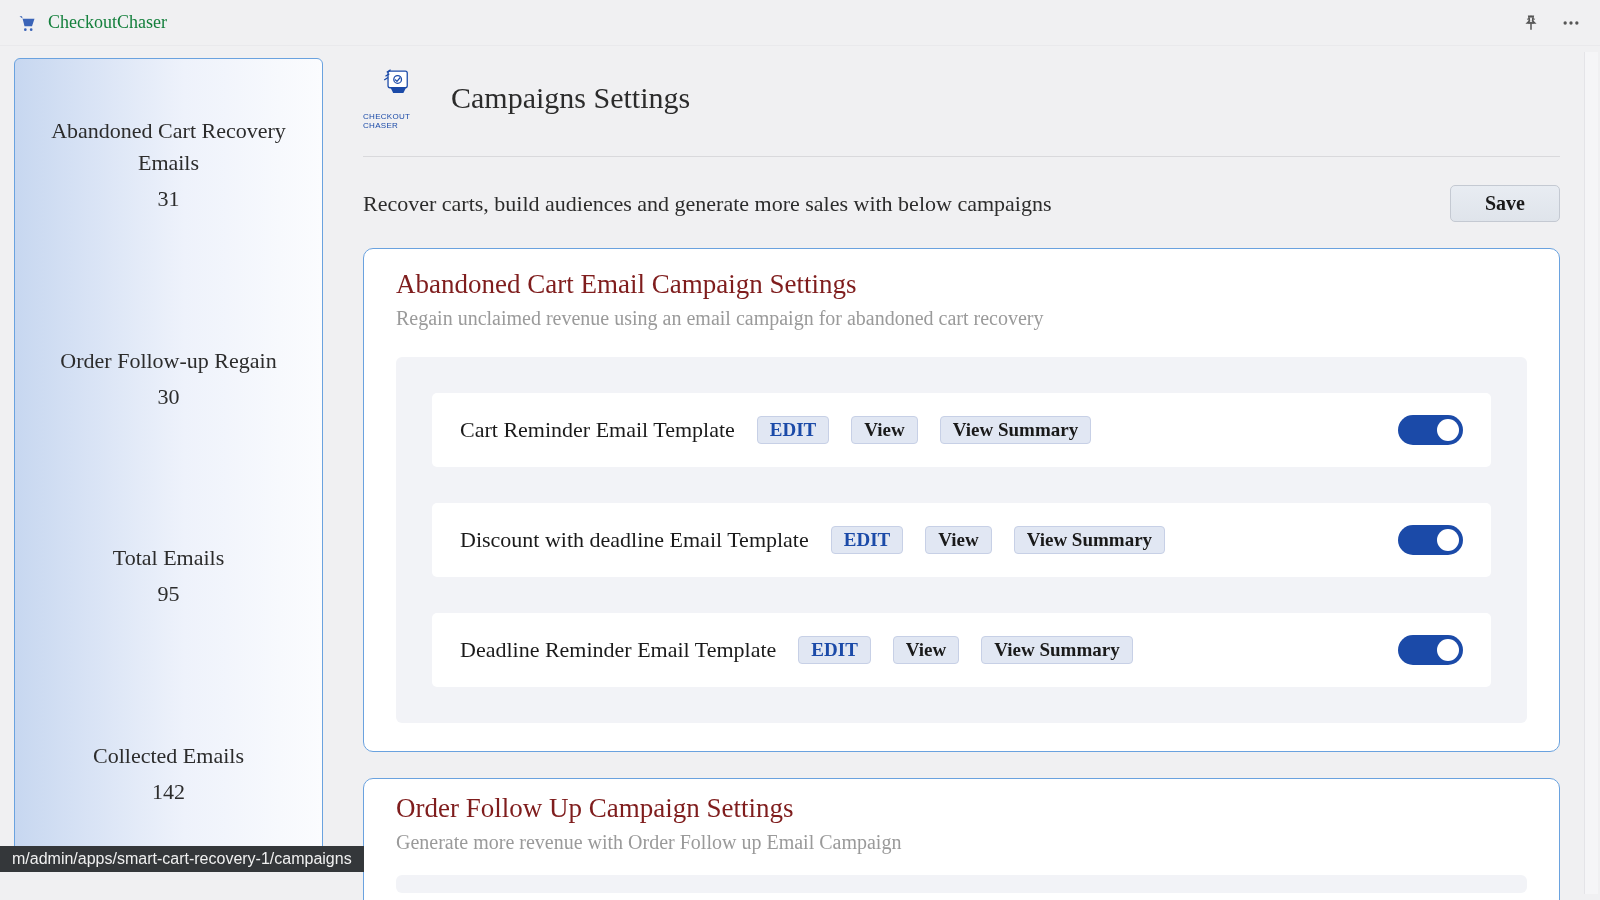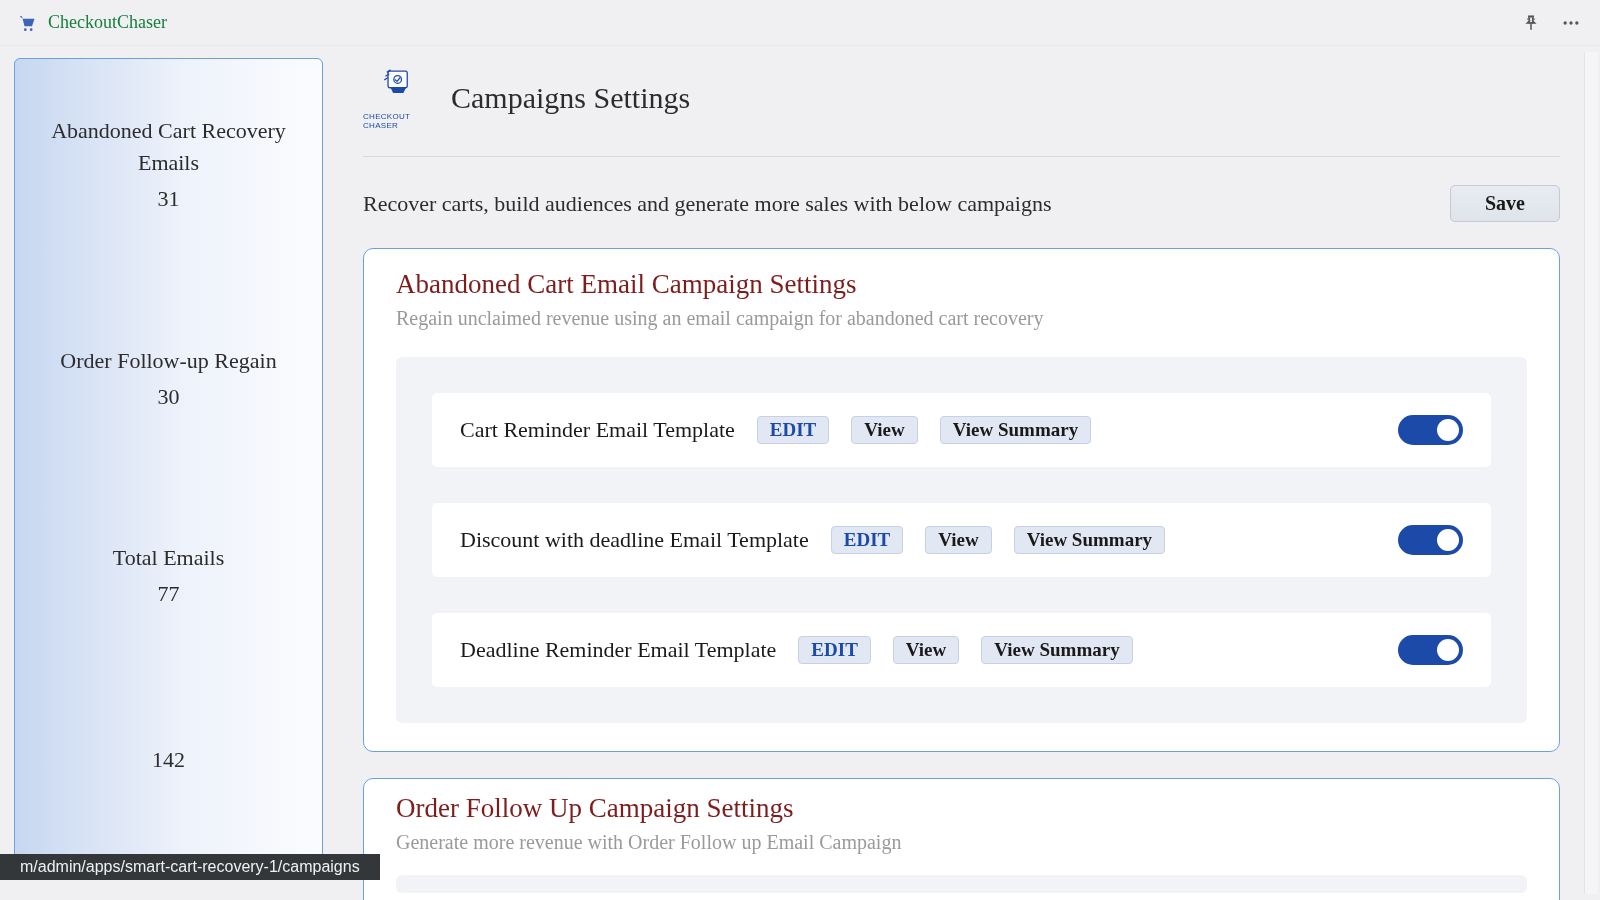--- a/index.html
+++ b/index.html
@@ -128,24 +128,24 @@
   .card2 {
     background: #fff;
     border: 1px solid #6aa2df;
     border-top-left-radius: 10px; border-top-right-radius: 10px;
     margin-top: 26px;
     padding: 14px 32px 10px 32px;
   }
 
   
   .status-url {
-    position: fixed; left: 0; bottom: 20px;
+    position: fixed; left: 0; bottom: 28px;
     background: #34373a; color: #f0f0f0;
     font-family: Arial, sans-serif; font-size: 16px;
-    padding: 4px 20px;
+    padding: 4px 12px;
   }
 
   
   .scroll-track {
     position: fixed; right: 2px; top: 52px; bottom: 6px; width: 14px;
     background: #f5f5f7; border-left: 1px solid #e4e4e8;
   }
 </style>
 </head>
 <body>
@@ -182,23 +182,24 @@
       <div class="stat">
         <div class="stat-label">Abandoned Cart Recovery Emails</div>
         <div class="stat-value">31</div>
       </div>
       <div class="stat">
         <div class="stat-label">Order Follow-up Regain</div>
         <div class="stat-value">30</div>
       </div>
       <div class="stat">
         <div class="stat-label">Total Emails</div>
-        <div class="stat-value">77</div>
-      </div>
-      <div class="stat">
+        <div class="stat-value">95</div>
+      </div>
+      <div class="stat">
+        <div class="stat-label">Collected Emails</div>
         <div class="stat-value">142</div>
       </div>
     </div>
   </div>
 
   <div class="main">
     <div class="page-header">
       <div class="brand-logo">
         <svg width="64" height="50" viewBox="0 0 64 50">
           <rect x="18" y="8" width="30" height="26" rx="3" fill="#fff" stroke="#1b4aa8" stroke-width="2"></rect>

